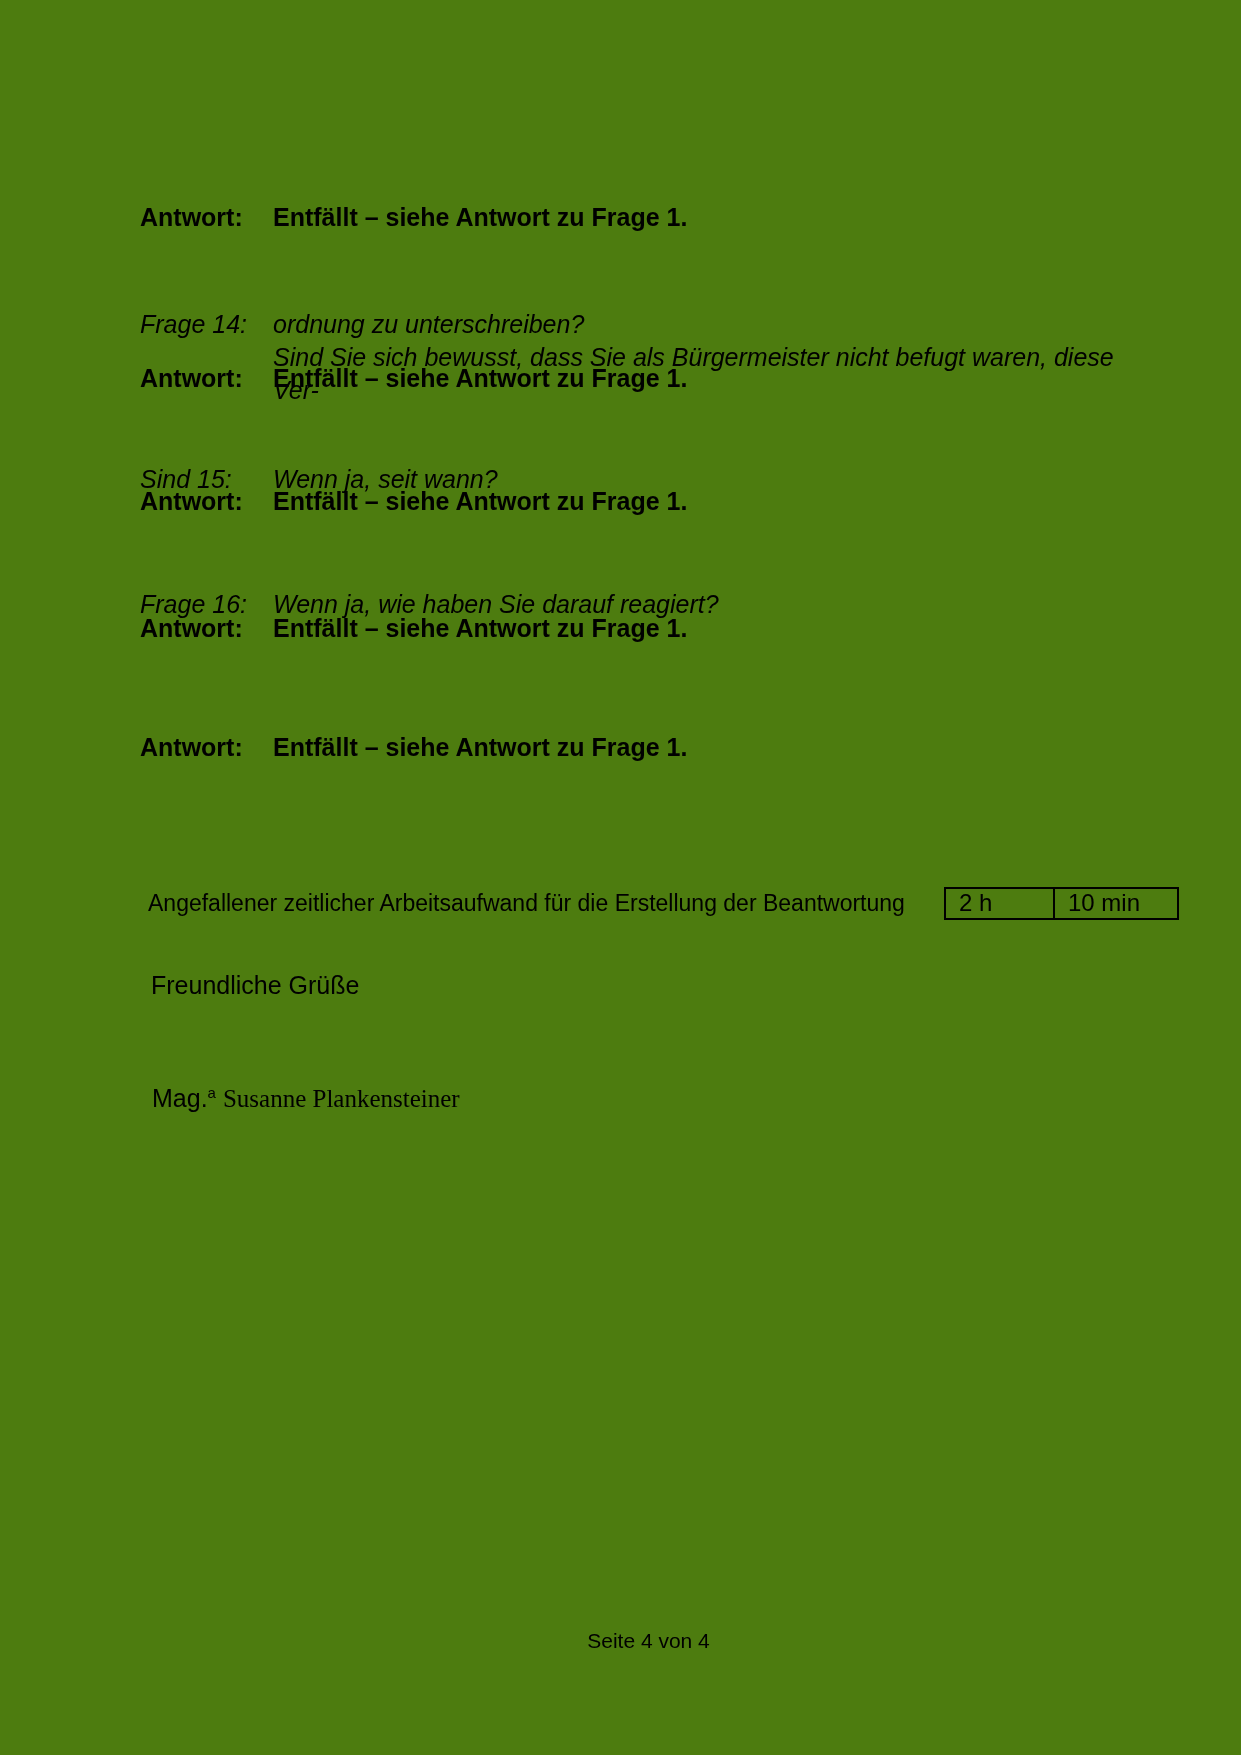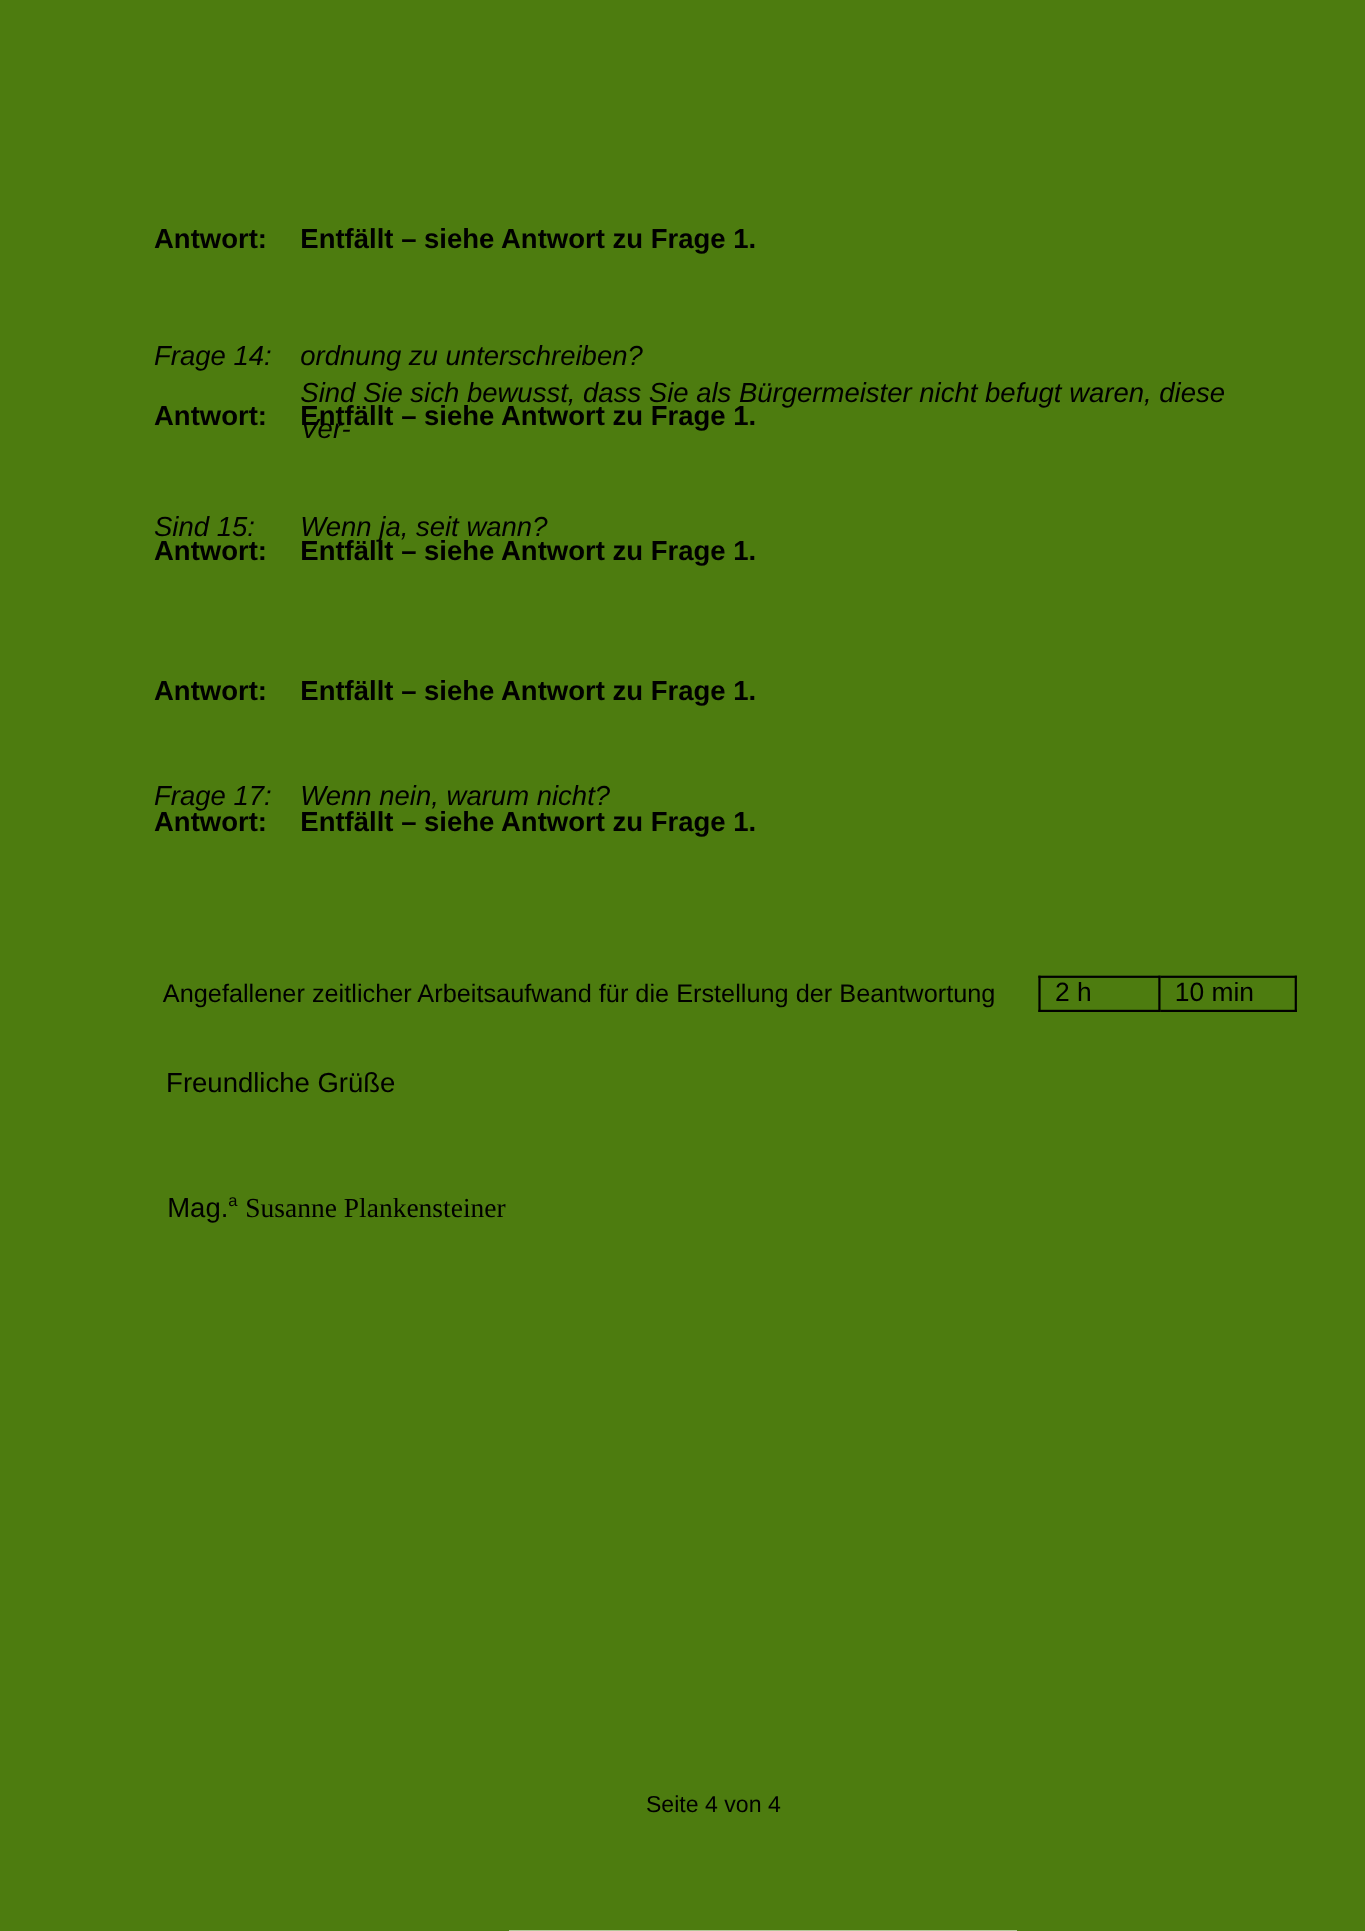--- a/index.html
+++ b/index.html
@@ -126,31 +126,31 @@
     <div class="qa-label">Sind 15:</div>
     <div class="qa-value">
       <div class="q-line">Wenn ja, seit wann?</div>
     </div>
   </div>
   <div class="qa-row answer" style="top:486px">
     <div class="qa-label">Antwort:</div>
     <div class="qa-value">Entfällt – siehe Antwort zu Frage 1.</div>
   </div>
 
+  <div class="qa-row question" style="top:572px">
+    <div class="qa-label">Frage 16:</div>
+    <div class="qa-value">
+      <div class="q-line">Wenn ja, wie haben Sie darauf reagiert?</div>
+    </div>
+  </div>
   <div class="qa-row answer" style="top:613px">
     <div class="qa-label">Antwort:</div>
     <div class="qa-value">Entfällt – siehe Antwort zu Frage 1.</div>
   </div>
 
-  <div class="qa-row question" style="top:692px">
-    <div class="qa-label">Frage 17:</div>
-    <div class="qa-value">
-      <div class="q-line">Wenn nein, warum nicht?</div>
-    </div>
-  </div>
   <div class="qa-row answer" style="top:732px">
     <div class="qa-label">Antwort:</div>
     <div class="qa-value">Entfällt – siehe Antwort zu Frage 1.</div>
   </div>
 
   <div class="effort-row">Angefallener zeitlicher Arbeitsaufwand für die Erstellung der Beantwortung</div>
   <table class="effort-table">
     <tbody>
       <tr>
         <td class="hours-cell">2 h</td>

